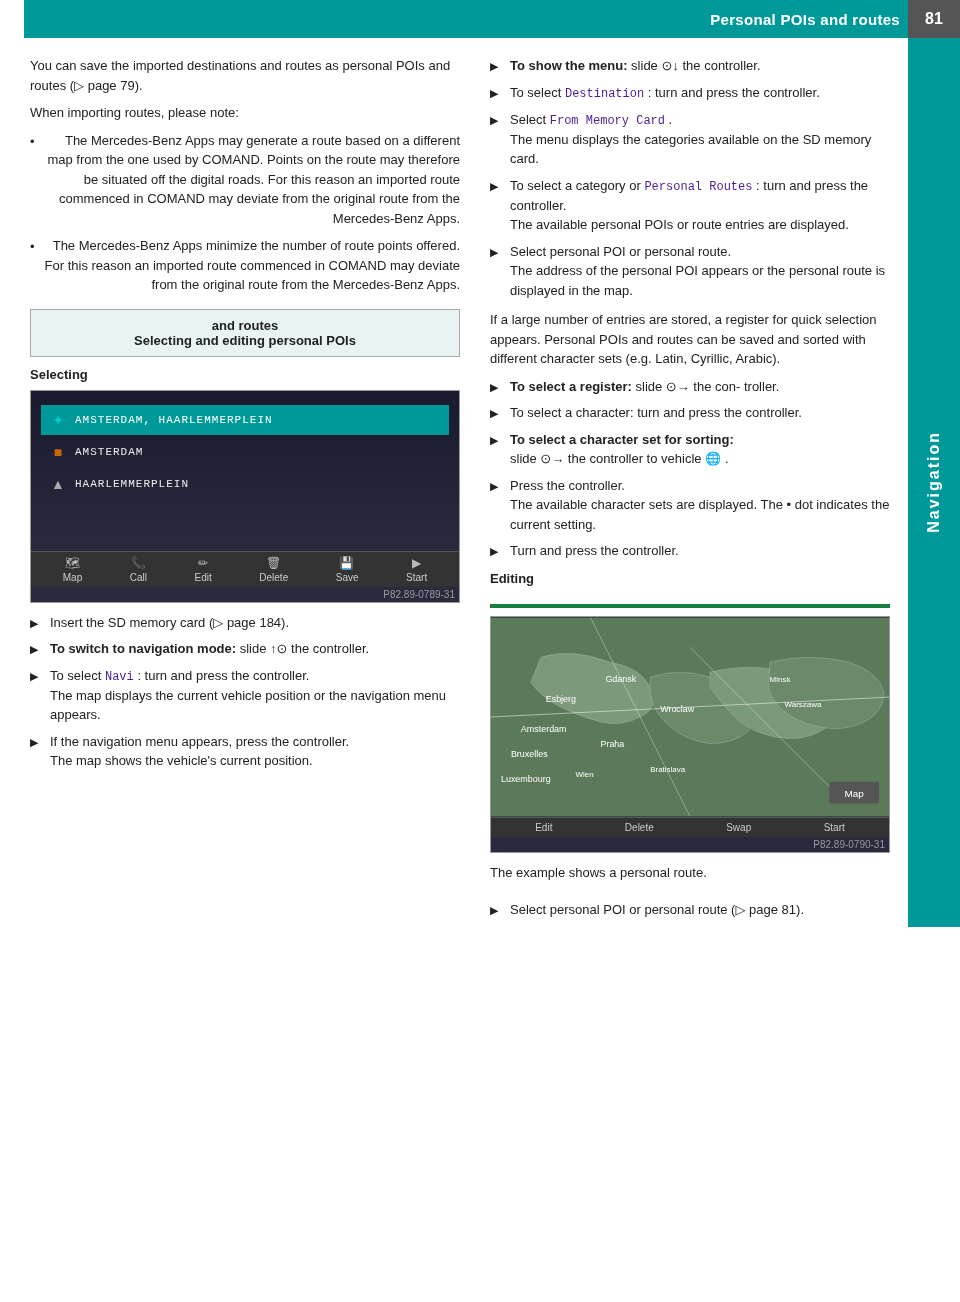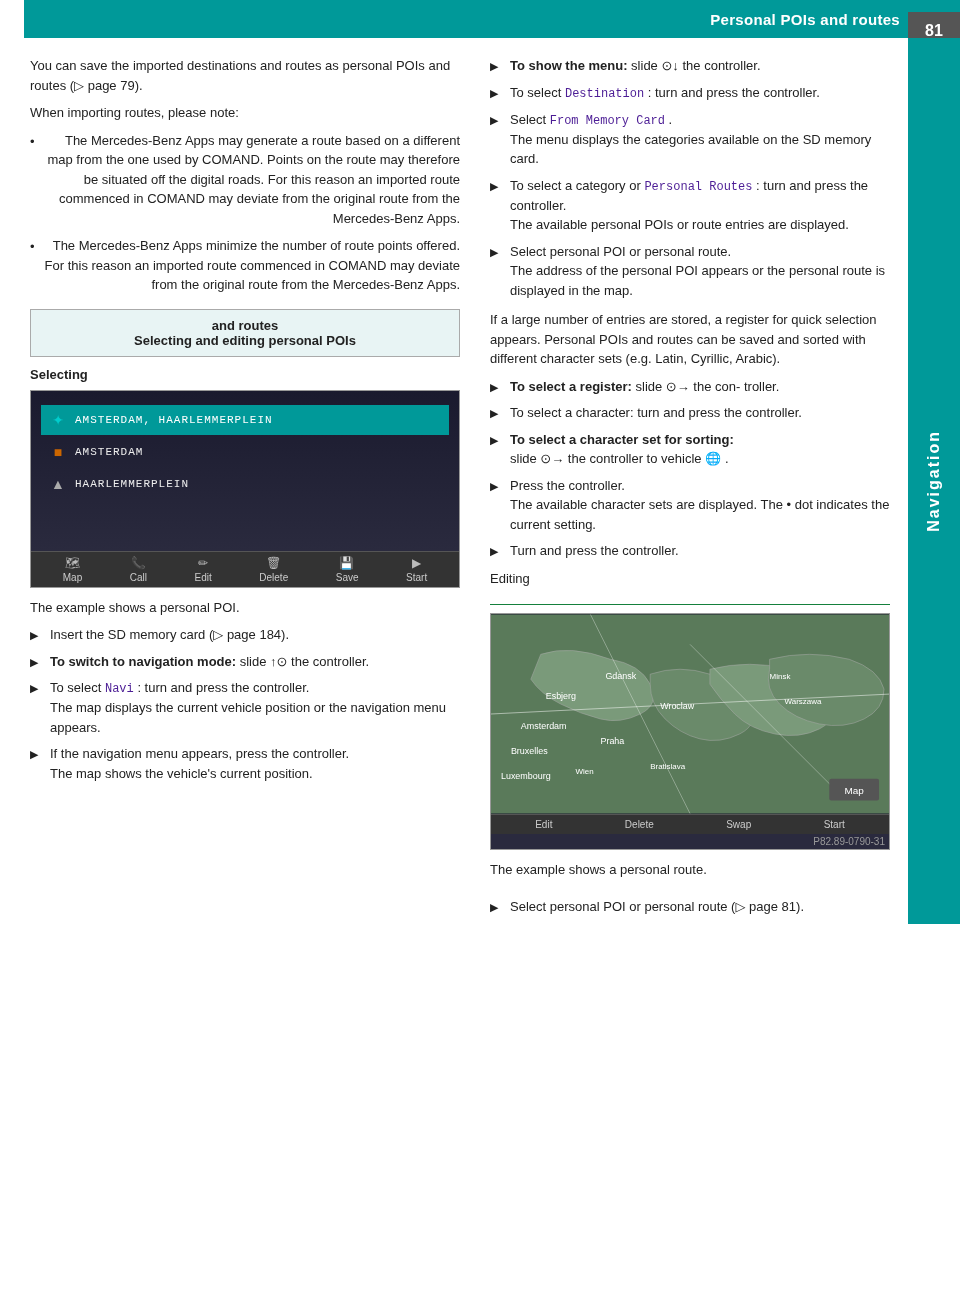--- a/index.html
+++ b/index.html
@@ -24,21 +24,21 @@
     }
     .header-title {
       font-size: 15px;
       font-weight: bold;
       color: #fff;
       letter-spacing: 0.3px;
     }
     .page-number-box {
       position: absolute;
       right: 0;
-      top: 12px;
+      top: 0;
       background: #555;
       color: #fff;
       width: 52px;
       height: 38px;
       display: flex;
       align-items: center;
       justify-content: center;
       font-size: 16px;
       font-weight: bold;
     }
@@ -210,22 +210,22 @@
     .arrow-content { flex: 1; }
 
     .bold-label { font-weight: bold; }
     .code-text {
       font-family: Liberation Mono, monospace;
       font-size: 12px;
       color: #4c1d95;
     }
 
     .editing-title {
-      font-weight: normal;
-      border-bottom: 1px solid #15803d;
+      font-weight: bold;
+      border-bottom: 4px solid #15803d;
       padding-bottom: 18px;
       margin-bottom: 8px;
       font-size: 13px;
     }
 
     
     .map-container {
       position: relative;
       width: 100%;
       height: 200px;
@@ -316,23 +316,23 @@
           </div>
           <div class="toolbar-btn">
             <span class="toolbar-btn-icon">💾</span>
             <span>Save</span>
           </div>
           <div class="toolbar-btn">
             <span class="toolbar-btn-icon">▶</span>
             <span>Start</span>
           </div>
         </div>
-      </div>
-
-      <p>The example shows a personal POI.</p>
+        <div class="screenshot-caption">P82.89-0789-31</div>
+      </div>
+
 
       <div class="instruction-line">
         <span class="arrow-bullet">▶</span>
         <span class="arrow-content">Insert the SD memory card (▷ page 184).</span>
       </div>
 
       <div class="instruction-line">
         <span class="arrow-bullet">▶</span>
         <div class="arrow-content">
           <span class="bold-label">To switch to navigation mode:</span>

